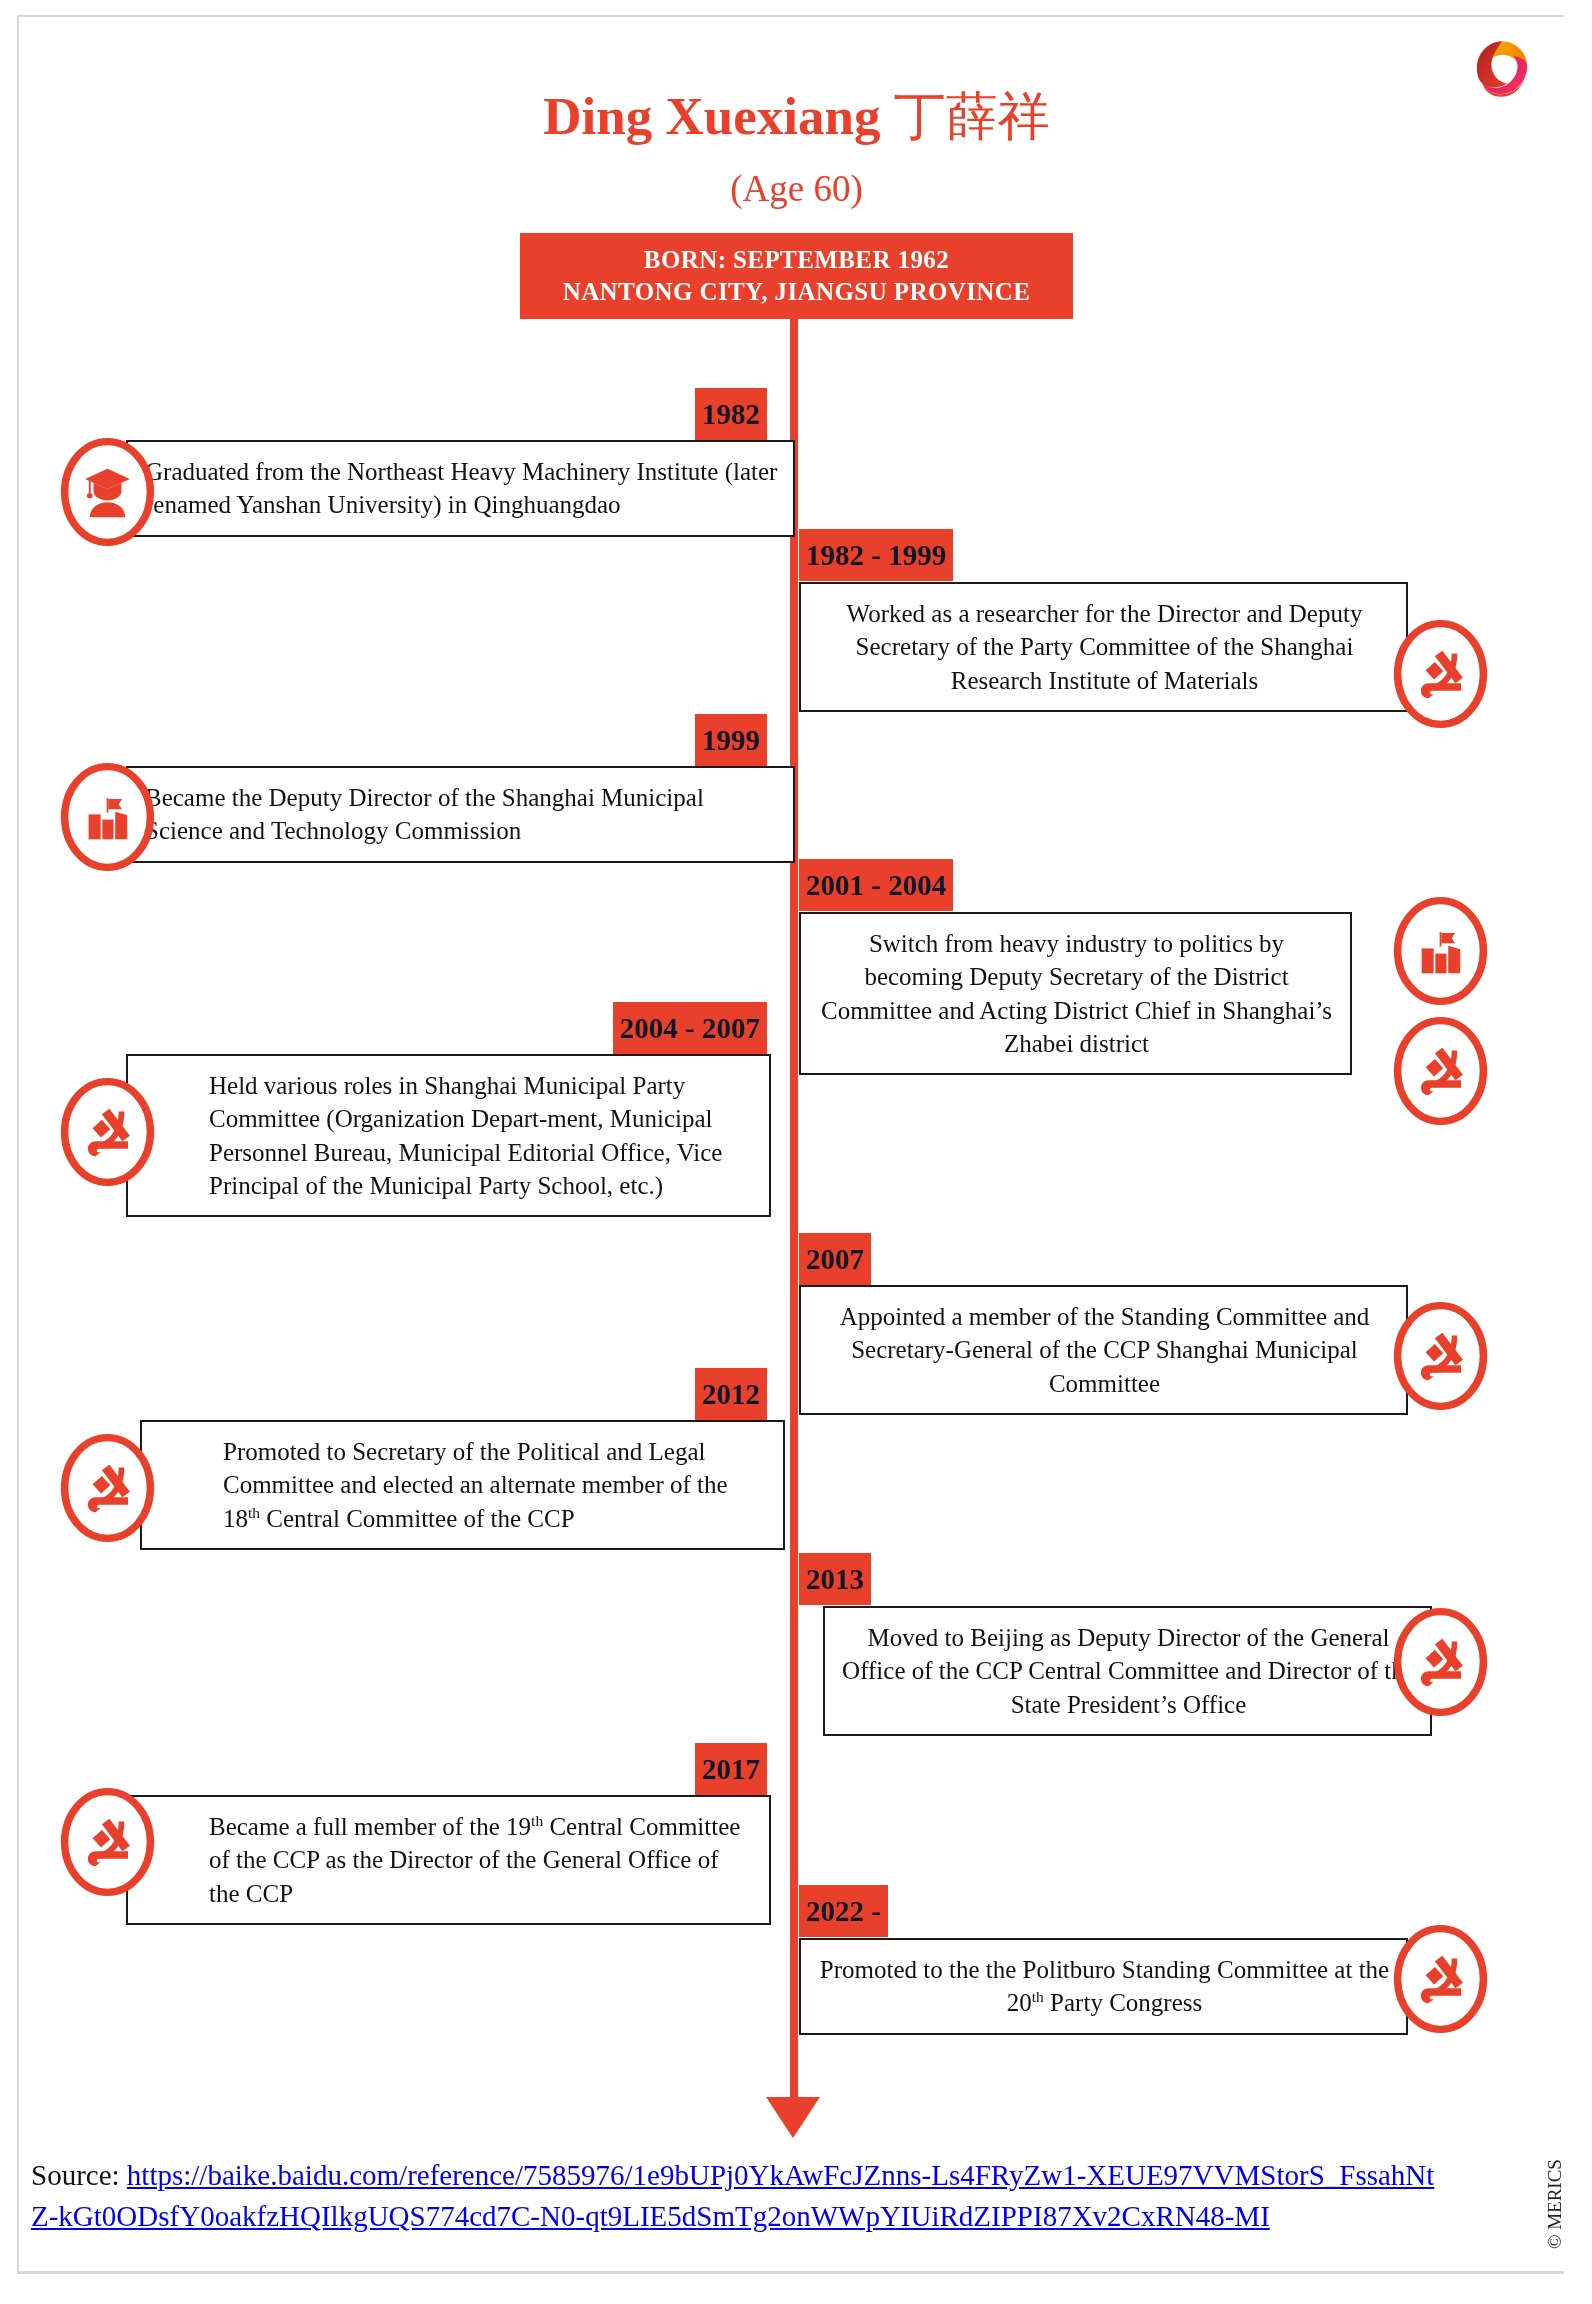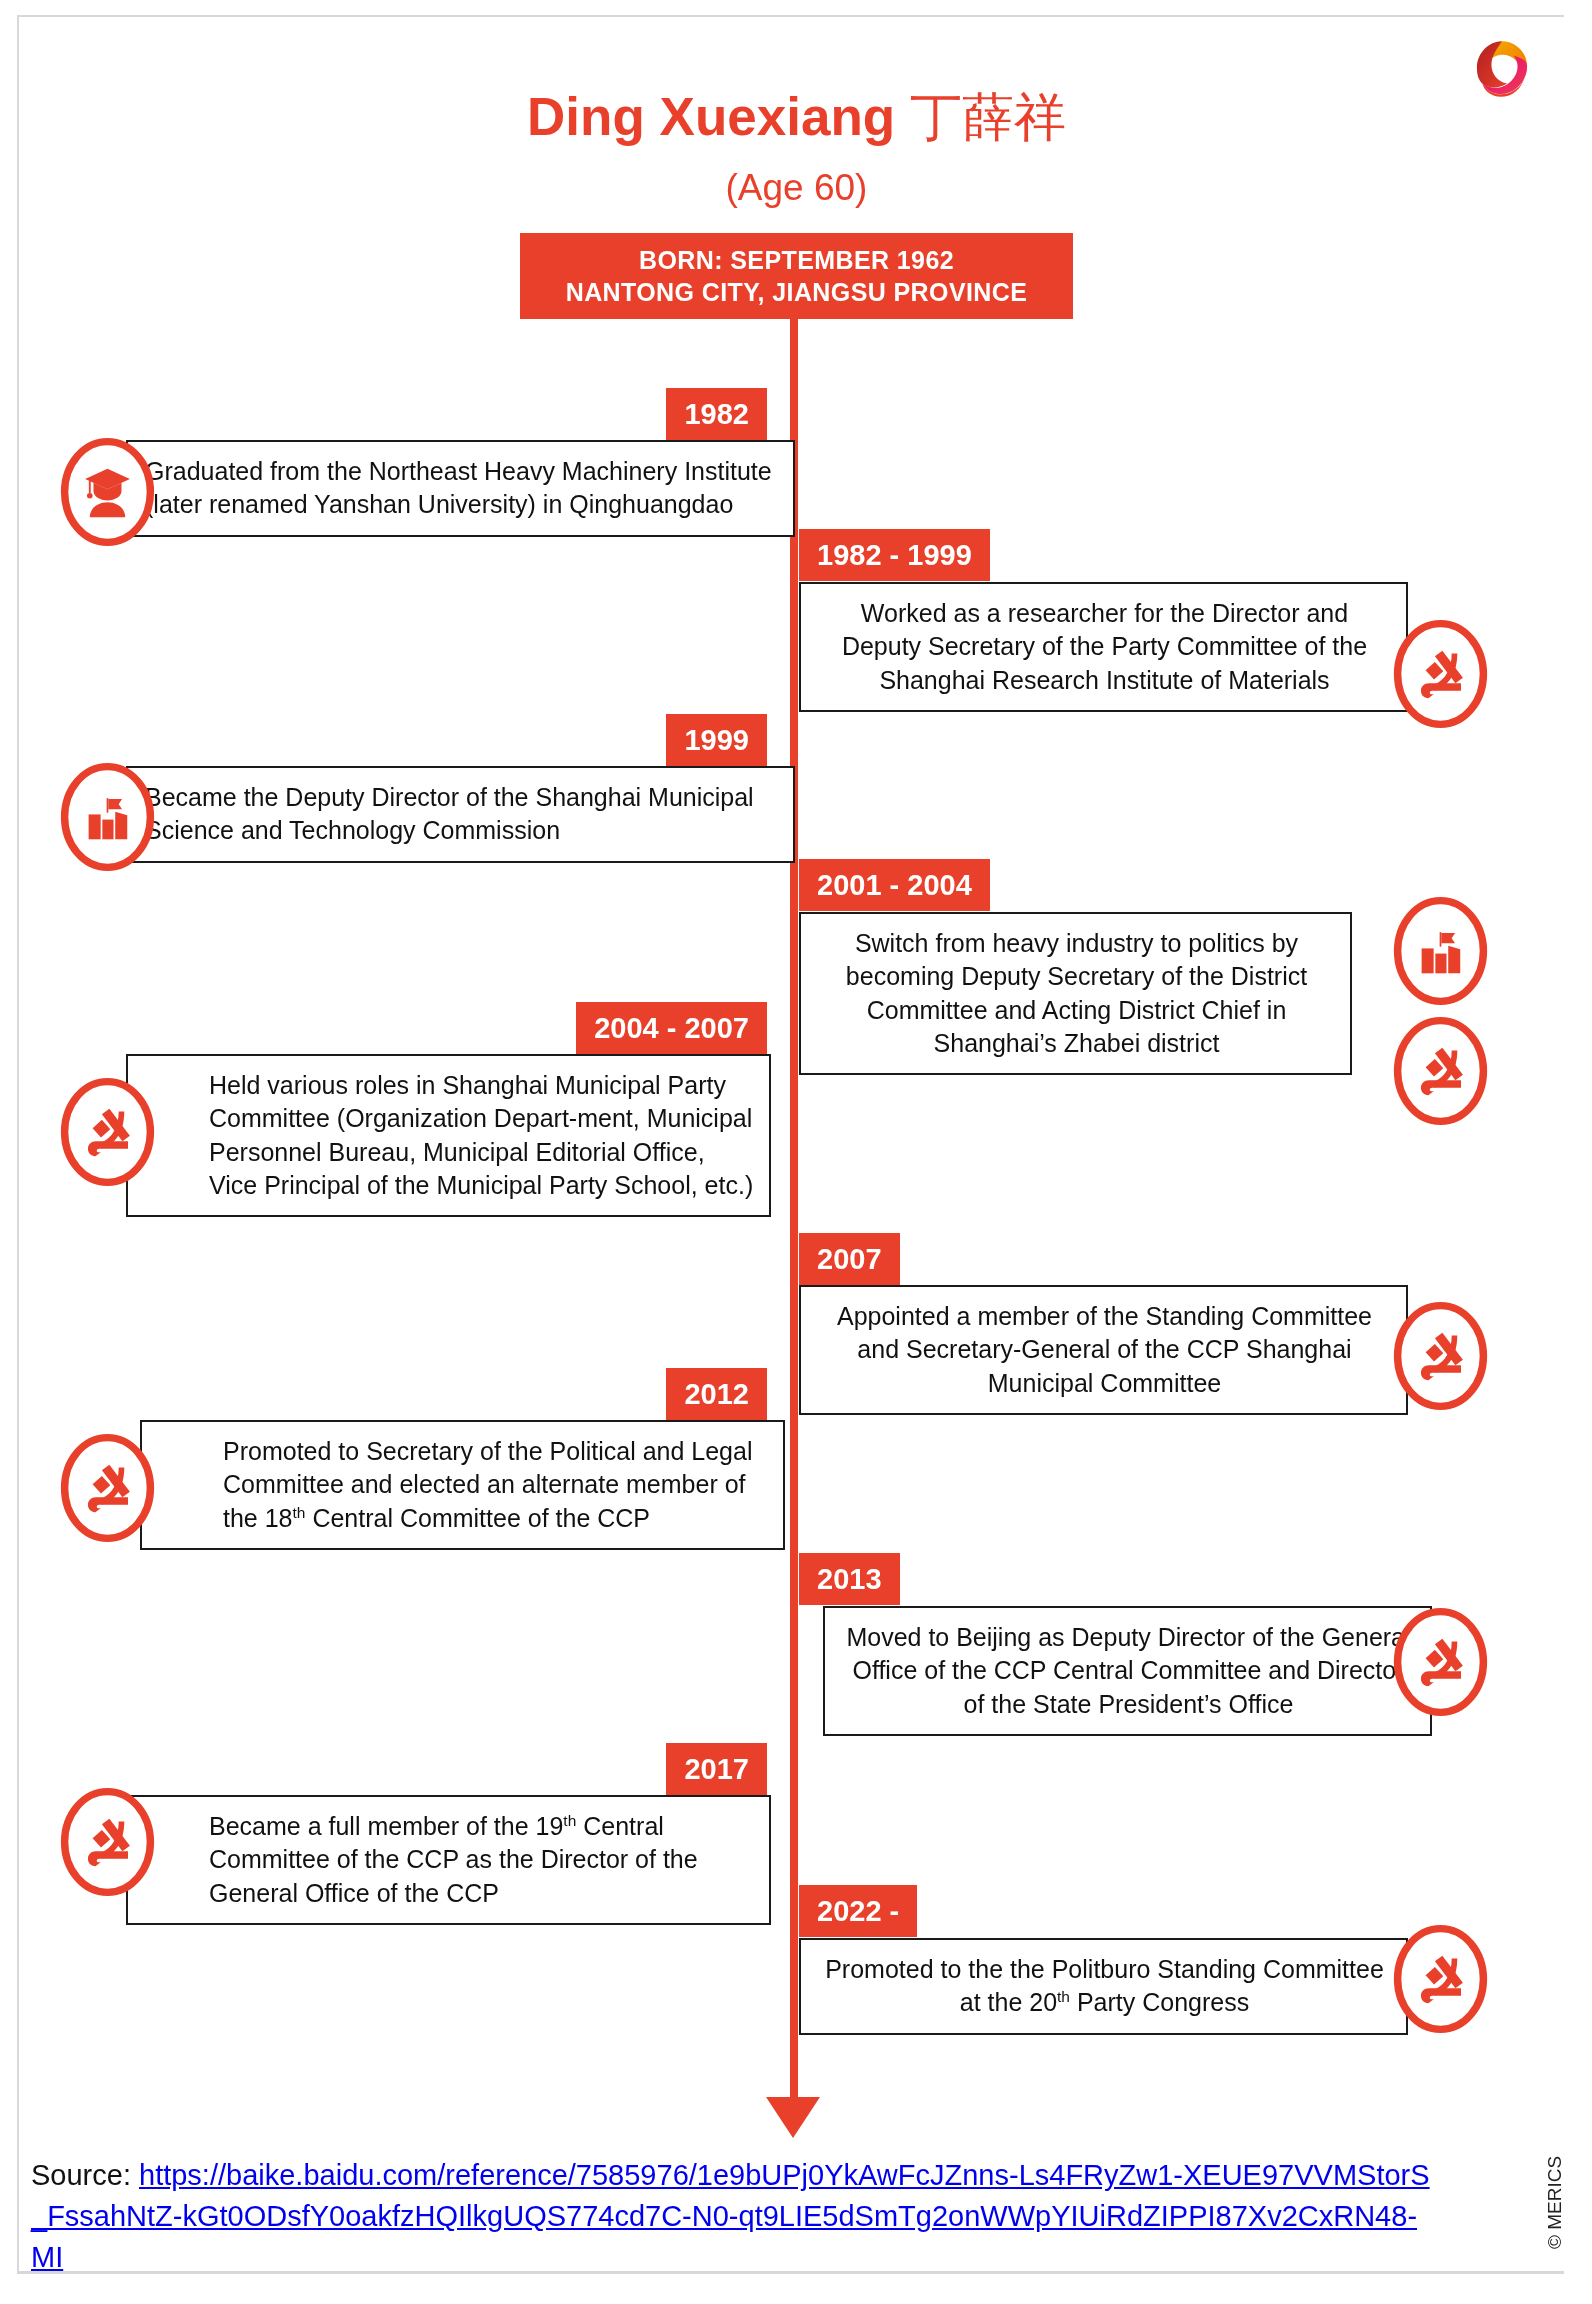--- a/index.html
+++ b/index.html
@@ -6,20 +6,21 @@
   html, body {
     width: 1593px; height: 2305px;
     background: #ffffff;
     font-family: "Liberation Sans", sans-serif;
   }
   #page {
     position: relative;
     width: 1564px; height: 2305px;
     background: #ffffff;
     overflow: hidden;
+    font-family: Liberation Serif, serif;
   }
   
   .frame-line { position: absolute; background: #d8d8d8; }
   .frame-top    { left: 17px; top: 15px;   width: 1559px; height: 1.9px; }
   .frame-bottom { left: 17px; top: 2271px; width: 1559px; height: 2.8px; }
   .frame-left   { left: 17px; top: 15px;   width: 1.9px;  height: 2258px; }
   .frame-right  { left: 1574px; top: 15px; width: 1.9px;  height: 2258px; }
 
   
   .logo { position: absolute; left: 1469px; top: 36px; width: 66px; height: 66px; }
@@ -61,24 +62,24 @@
     display: flex; flex-direction: column;
     align-items: center; justify-content: center;
     font-size: 25px; font-weight: bold;
     letter-spacing: 0.4px; line-height: 1.28;
     text-transform: uppercase;
   }
 
   
   .year-tag {
     position: absolute;
-    background: #e8402a; color: #ffffff;
+    background: #e8402a; color: #0f172a;
     font-size: 29px; font-weight: bold;
     height: 52px; line-height: 52px;
-    padding: 0 18px;
+    padding: 0 7px;
     white-space: nowrap;
   }
 
   
   .card {
     position: absolute;
     background: #ffffff;
     border: 2.8px solid #1a1a1a;
     font-size: 25px;
     line-height: 1.33;

